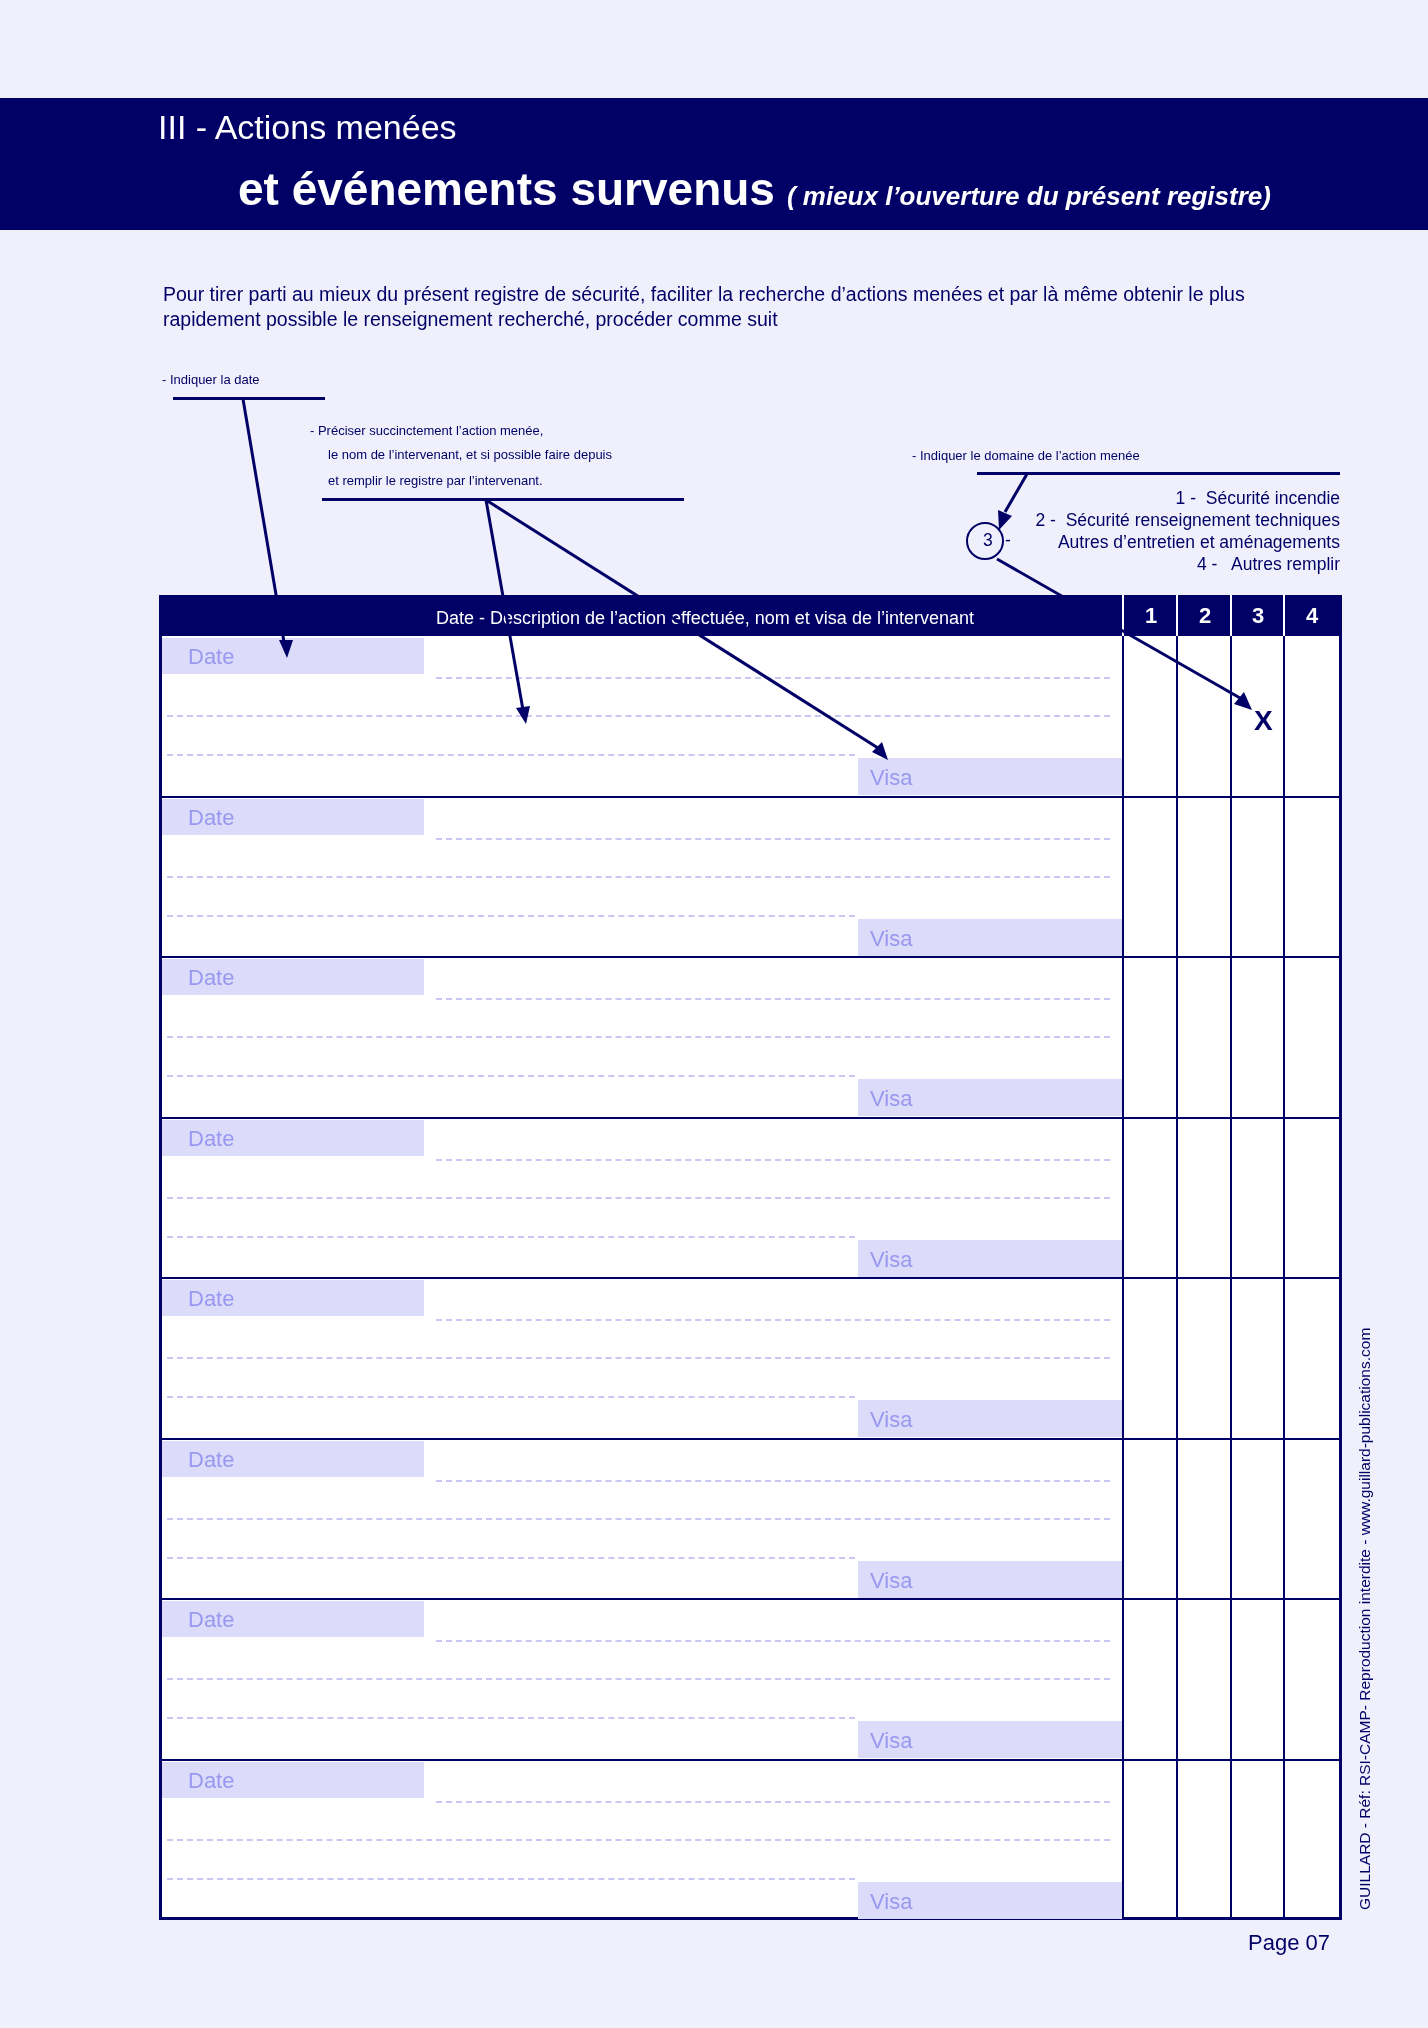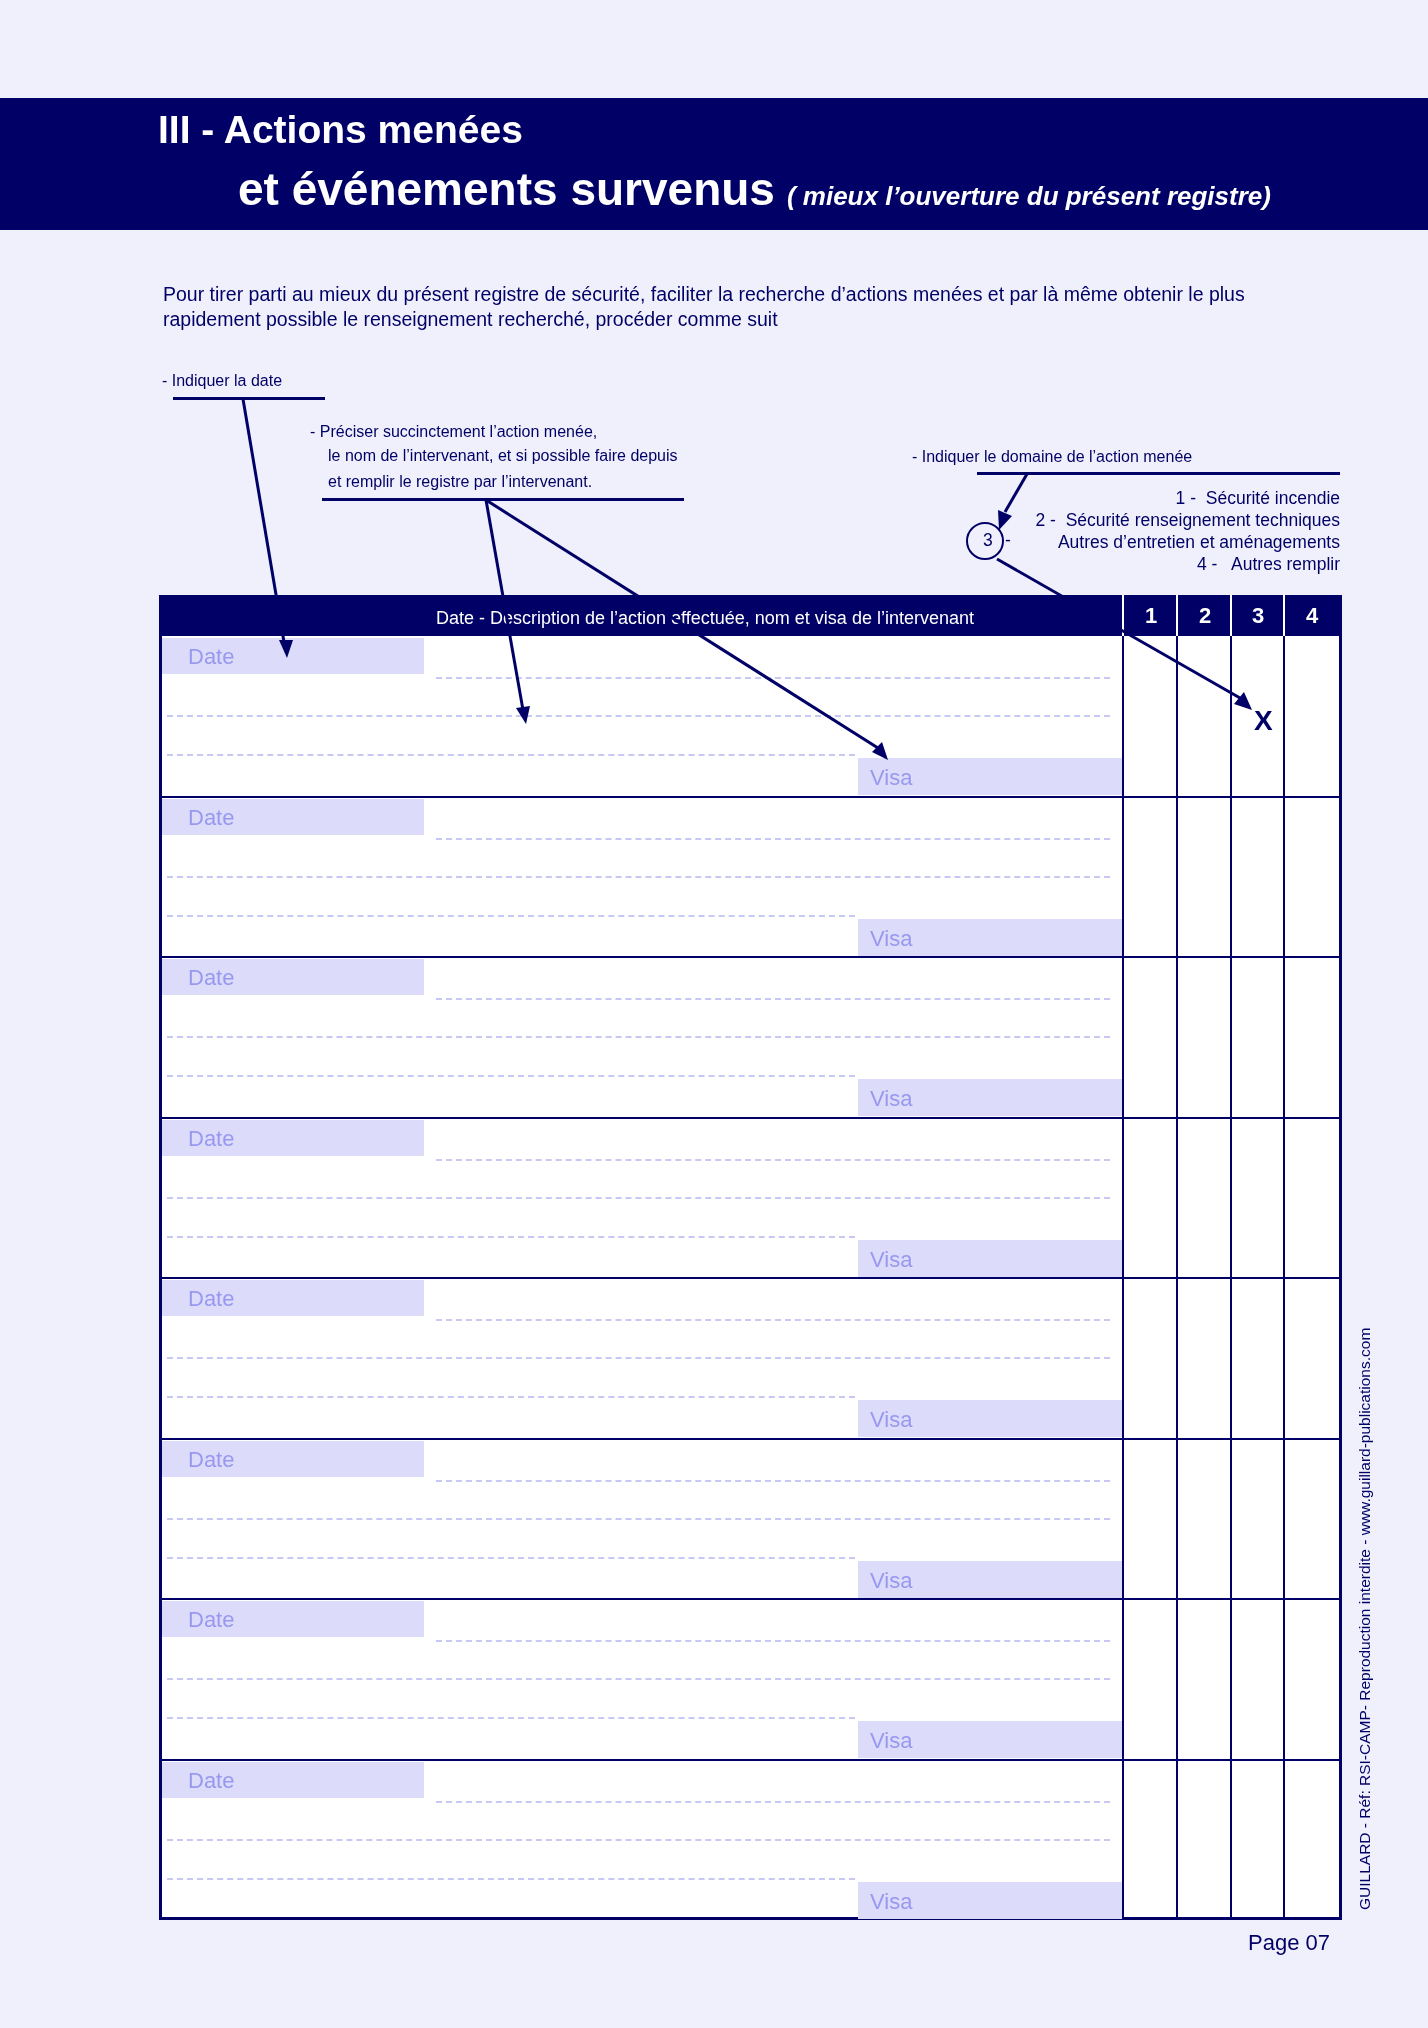--- a/index.html
+++ b/index.html
@@ -1,24 +1,24 @@
 <!DOCTYPE html>
 <html><head>
 <meta charset="utf-8">
 <style>
   html, body { margin:0; padding:0; }
   body { width:1428px; height:2028px; background:#f0f0fc; position:relative; overflow:hidden;
          font-family:"Liberation Sans", sans-serif; color:#000066; }
   .abs { position:absolute; }
   .banner { left:0; top:98px; width:1428px; height:132px; background:#000066; }
-  .banner-l1 { left:158px; top:108px; font-size:39px; font-weight:bold; color:#fff; white-space:nowrap; }
+  .banner-l1 { left:158px; top:108px; font-size:34px; font-weight:normal; color:#fff; white-space:nowrap; }
   .banner-l2 { left:238px; top:162px; font-size:46px; font-weight:bold; color:#fff; white-space:nowrap; }
   .banner-sub { font-size:26px; font-style:italic; font-weight:bold; margin-left:12px; }
   .intro { left:163px; top:282px; width:1180px; font-size:19.5px; line-height:25px; color:#000066; }
-  .instr { font-size:16px; color:#000066; white-space:nowrap; }
+  .instr { font-size:13px; color:#000066; white-space:nowrap; }
   .uline { background:#000066; height:3px; }
   .domain-list { right:88px; top:487px; text-align:right; font-size:17.5px; line-height:22px; white-space:nowrap; }
   .circle3 { left:966px; top:522px; width:38px; height:38px; border:2.5px solid #000066; border-radius:50%;
              box-sizing:border-box; }
   .tbl { left:159px; top:595px; width:1183px; height:1325px; background:#fff; border:3px solid #000066;
          box-sizing:border-box; }
   .thead { left:159px; top:595px; width:1183px; height:41px; background:#000066; }
   .thead-desc { left:436px; top:608px; font-size:18px; color:#fff; white-space:nowrap; }
   .thead-num { top:603px; width:52px; text-align:center; font-size:22px; font-weight:bold; color:#fff; }
   .vdiv { top:595px; width:2px; height:1325px; background:#000066; }

